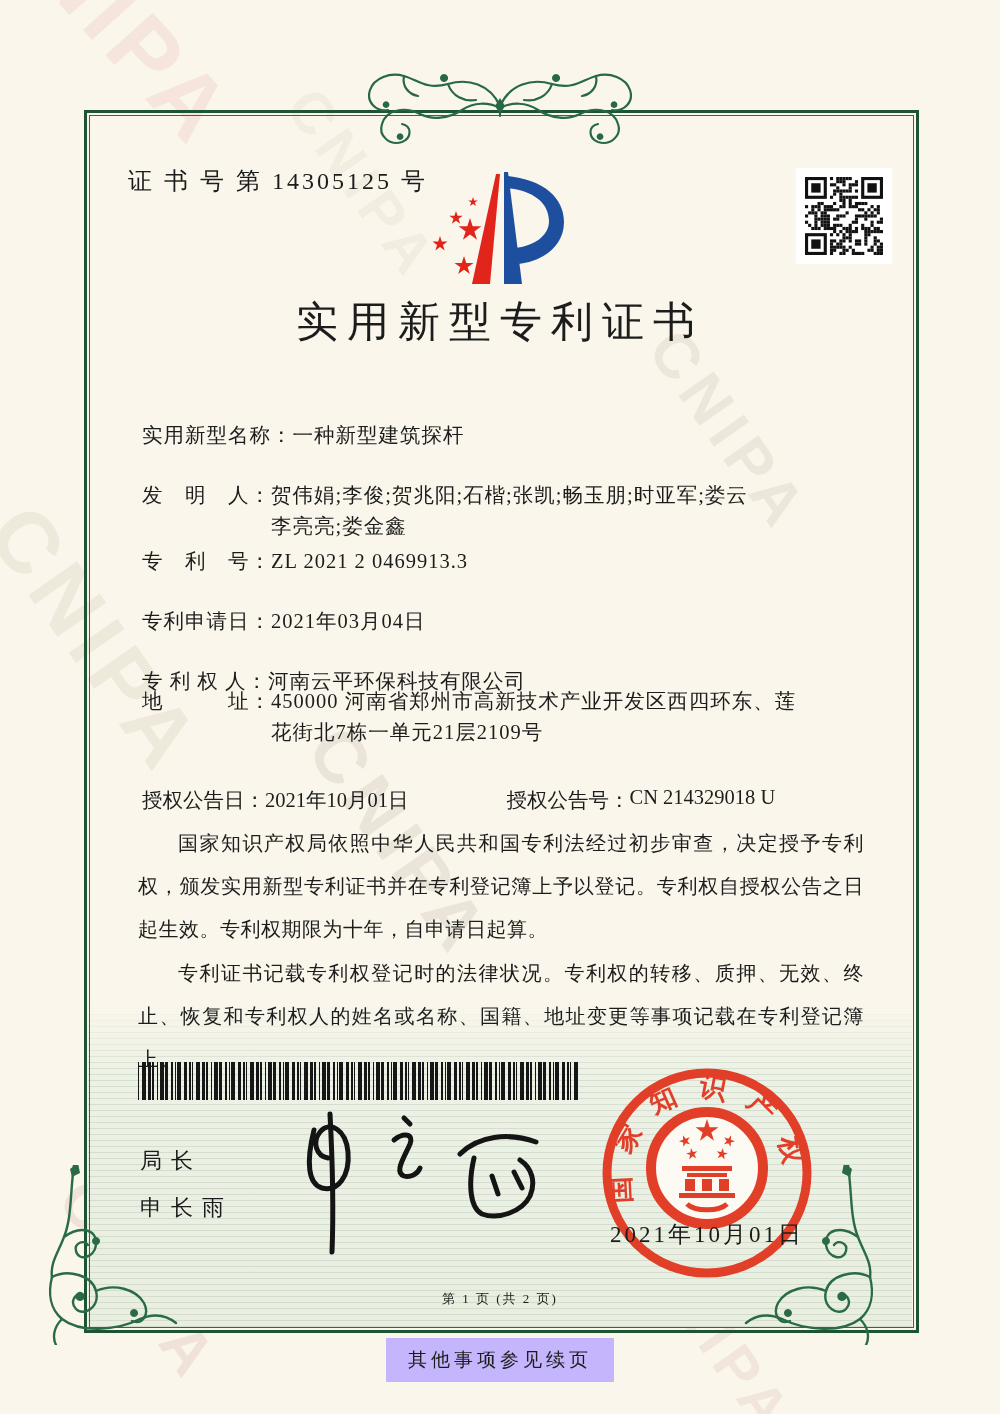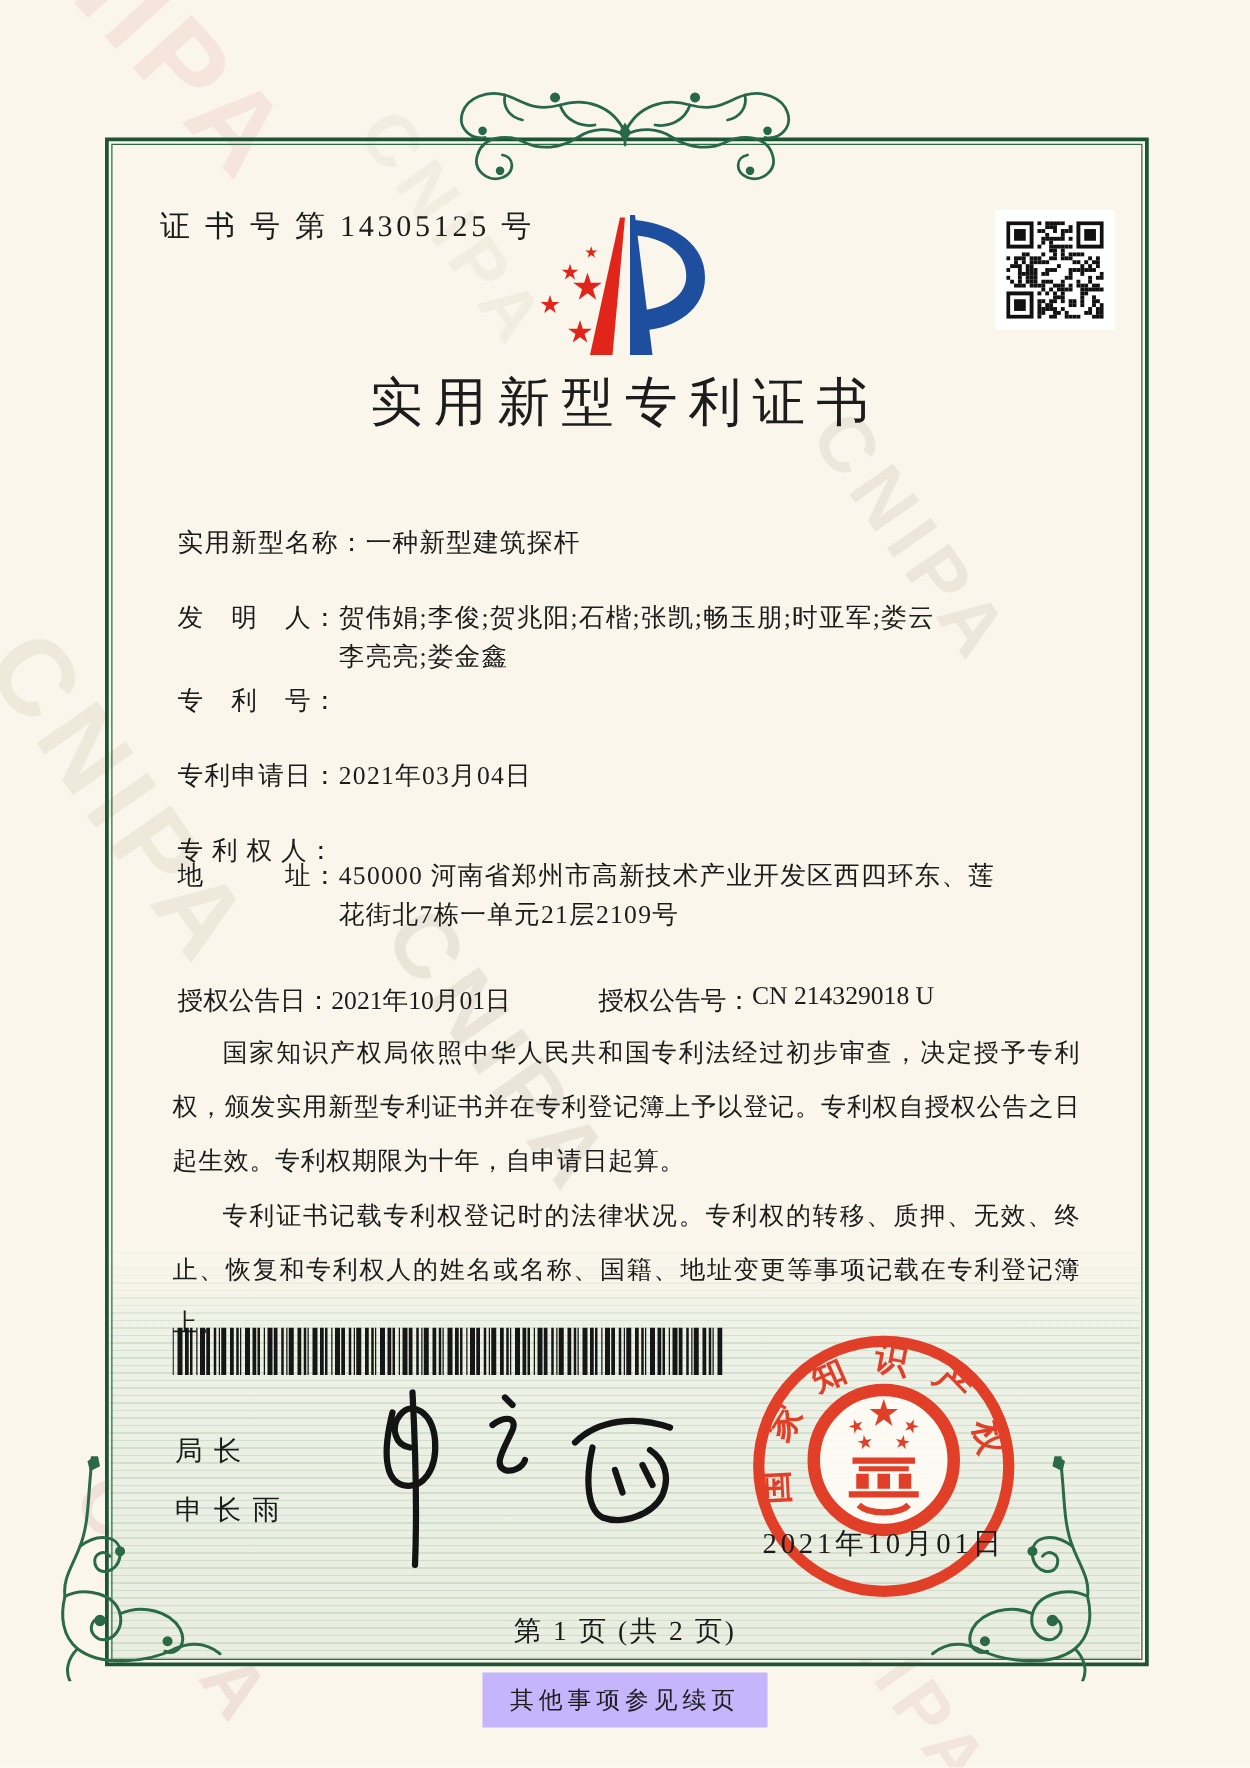--- a/index.html
+++ b/index.html
@@ -48,34 +48,34 @@
   
   .field{position:absolute; left:142px; width:730px; display:flex; z-index:2;
          font-size:20.5px; line-height:31px;}
   .field .lbl{flex:0 0 auto; white-space:pre; letter-spacing:1px;}
   .field .val{flex:1 1 auto; white-space:pre-line; letter-spacing:1px;}
   .f1{top:420px;} .f2{top:480px;} .f3{top:546px;} .f4{top:606px;}
   .f5{top:666px;} .f6{top:686px;} 
   .grant-row{position:absolute; left:142px; top:786px; width:730px; z-index:2;
          font-size:20.5px; display:flex;}
   .grant-row .half{display:flex; white-space:pre;}
-  .grant-row .half+.half{margin-left:70px;}
+  .grant-row .half+.half{margin-left:98px;}
   
   .body-text{position:absolute; left:138px; top:822px; width:726px; z-index:2;
          font-size:20px; line-height:43px; letter-spacing:.5px; text-align:justify;}
   .body-text p{margin:0 0 1px 0; text-indent:2em;}
   
   .barcode{position:absolute; left:138px; top:1062px; z-index:2;}
   .director{position:absolute; left:140px; top:1146px; z-index:2; font-size:22px;
          letter-spacing:9px; font-family:"Liberation Sans","DejaVu Sans",sans-serif;}
   .director div+div{margin-top:17px;}
   .signature{position:absolute; left:292px; top:1092px; z-index:3;}
   .seal{position:absolute; left:586px; top:1052px; z-index:3; opacity:.95;}
   .page-info{position:absolute; left:0; top:1290px; width:100%; text-align:center;
-         z-index:2; font-size:22px; letter-spacing:2px;}
+         z-index:2; font-size:13px; letter-spacing:2px;}
   .note{position:absolute; left:50%; top:1338px; transform:translateX(-50%);
          background:#c4b5fd; padding:9px 22px; z-index:2; font-size:19px;
          letter-spacing:4px; white-space:nowrap;}
 </style>
 </head>
 <body>
 
 <div id="page">
 
   <span class="wm wm1">CNIPA</span>
@@ -398,27 +398,29 @@
     <span class="lbl">实用新型名称：</span>
     <span class="val">一种新型建筑探杆</span>
   </div>
   <div class="field f2">
     <span class="lbl">发　明　人：</span>
     <span class="val">贺伟娟;李俊;贺兆阳;石楷;张凯;畅玉朋;时亚军;娄云
 李亮亮;娄金鑫</span>
   </div>
   <div class="field f3">
     <span class="lbl">专　利　号：</span>
+    <span class="val">ZL 2021 2 0469913.3</span>
   </div>
   <div class="field f4">
     <span class="lbl">专利申请日：</span>
     <span class="val">2021年03月04日</span>
   </div>
   <div class="field f5">
     <span class="lbl">专 利 权 人：</span>
+    <span class="val">河南云平环保科技有限公司</span>
   </div>
   <div class="field f6">
     <span class="lbl">地　　　址：</span>
     <span class="val">450000 河南省郑州市高新技术产业开发区西四环东、莲
 花街北7栋一单元21层2109号</span>
   </div>
   <div class="grant-row">
     <span class="half"><span>授权公告日：</span><span>2021年10月01日</span></span>
     <span class="half"><span>授权公告号：</span><span>CN 214329018 U</span></span>
   </div>

